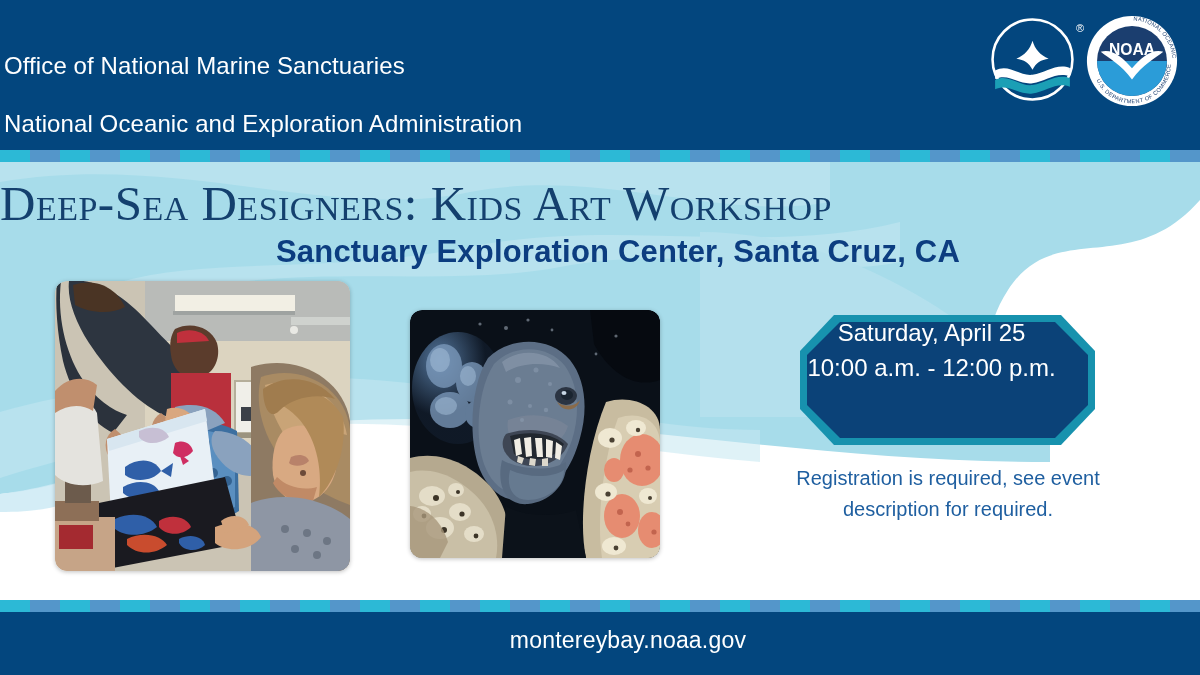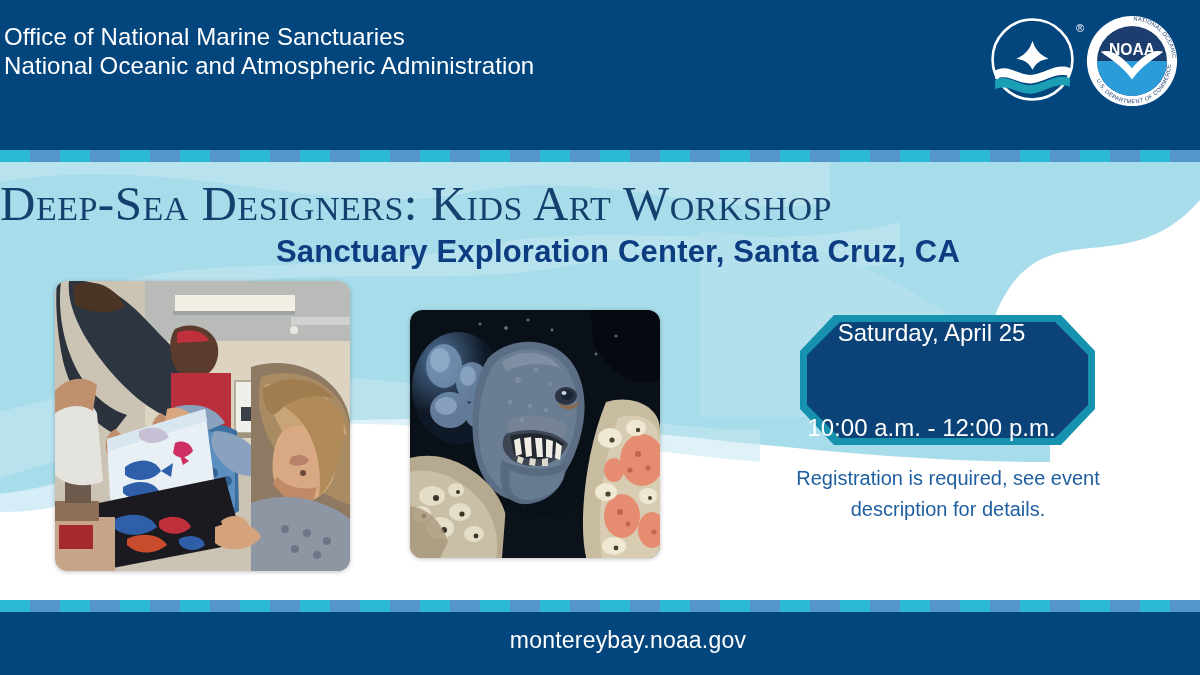--- a/index.html
+++ b/index.html
@@ -29,20 +29,21 @@
     left: 4px;
     top: 22px;
     color: #ffffff;
   }
   .ons-line1, .ons-line2 {
     font-family: "Liberation Sans", sans-serif;
     font-size: 24px;
     line-height: 29px;
     letter-spacing: 0.1px;
     white-space: nowrap;
+    margin-top: 29px;
   }
   .mbnms-line {
     font-family: "Liberation Serif", serif;
     font-size: 29px;
     line-height: 34px;
     margin-top: 12px;
     font-variant: small-caps;
     letter-spacing: 0.6px;
     white-space: nowrap;
   }
@@ -146,21 +147,21 @@
     width: 295px; height: 130px;
   }
   .date-badge svg { position: absolute; left:0; top:0; width: 100%; height: 100%; }
   .date-badge-text {
     position: absolute;
     left: 0; top: 0;
     width: 263px; height: 130px;
     display: flex;
     flex-direction: column;
     align-items: center;
-    justify-content: space-between;
+    justify-content: flex-start;
     color: #ffffff;
     font-family: "Liberation Sans", sans-serif;
     font-size: 24px;
     line-height: 35px;
     white-space: nowrap;
   }
 
   
   .description {
     position: absolute;
@@ -196,21 +197,21 @@
 </style>
 </head>
 <body>
 
 <div id="poster">
 
   <div class="header-band"></div>
 
   <div class="header-text">
     <div class="ons-line1">Office of National Marine Sanctuaries</div>
-    <div class="ons-line2">National Oceanic and Atmospheric Administration</div>
+    <div class="ons-line2">National Oceanic and Exploration Administration</div>
   </div>
 
   <div class="logo-sanctuary">
     <svg viewBox="0 0 100 100" xmlns="http://www.w3.org/2000/svg">
       <circle cx="50" cy="50" r="47" fill="none" stroke="#ffffff" stroke-width="3"></circle>
       <path d="M50 28 C47 38 41 45 31 49 C40 50 46 54 50 62 C54 54 60 50 69 49 C59 45 53 38 50 28 Z" fill="#ffffff"></path>
       <path d="M6 63 C22 54 34 70 50 68 C66 66 78 54 94 60 L94 70 C78 64 66 76 50 78 C34 80 22 66 6 73 Z" fill="#ffffff"></path>
       <path d="M6 74 C22 66 34 82 50 80 C66 78 78 66 94 72 L94 82 C78 76 66 88 50 90 C34 92 22 78 6 85 Z" fill="#1B9FB5"></path>
     </svg>
   </div>
@@ -515,19 +516,19 @@
       <polygon points="40,7 255,7 288,40 288,90 255,123 40,123 7,90 7,40" fill="#0B4278"></polygon>
     </svg>
     <div class="date-badge-text">
       <span>Saturday, April 25</span>
       <span>10:00 a.m. - 12:00 p.m.</span>
     </div>
   </div>
 
   <div class="description">
     <div>Registration is required, see event</div>
-    <div>description for details.</div>
+    <div>description for required.</div>
   </div>
 
   <div class="footer-band"></div>
   <div class="footer-url">montereybay.noaa.gov</div>
 
 </div>
 
 </body></html>

